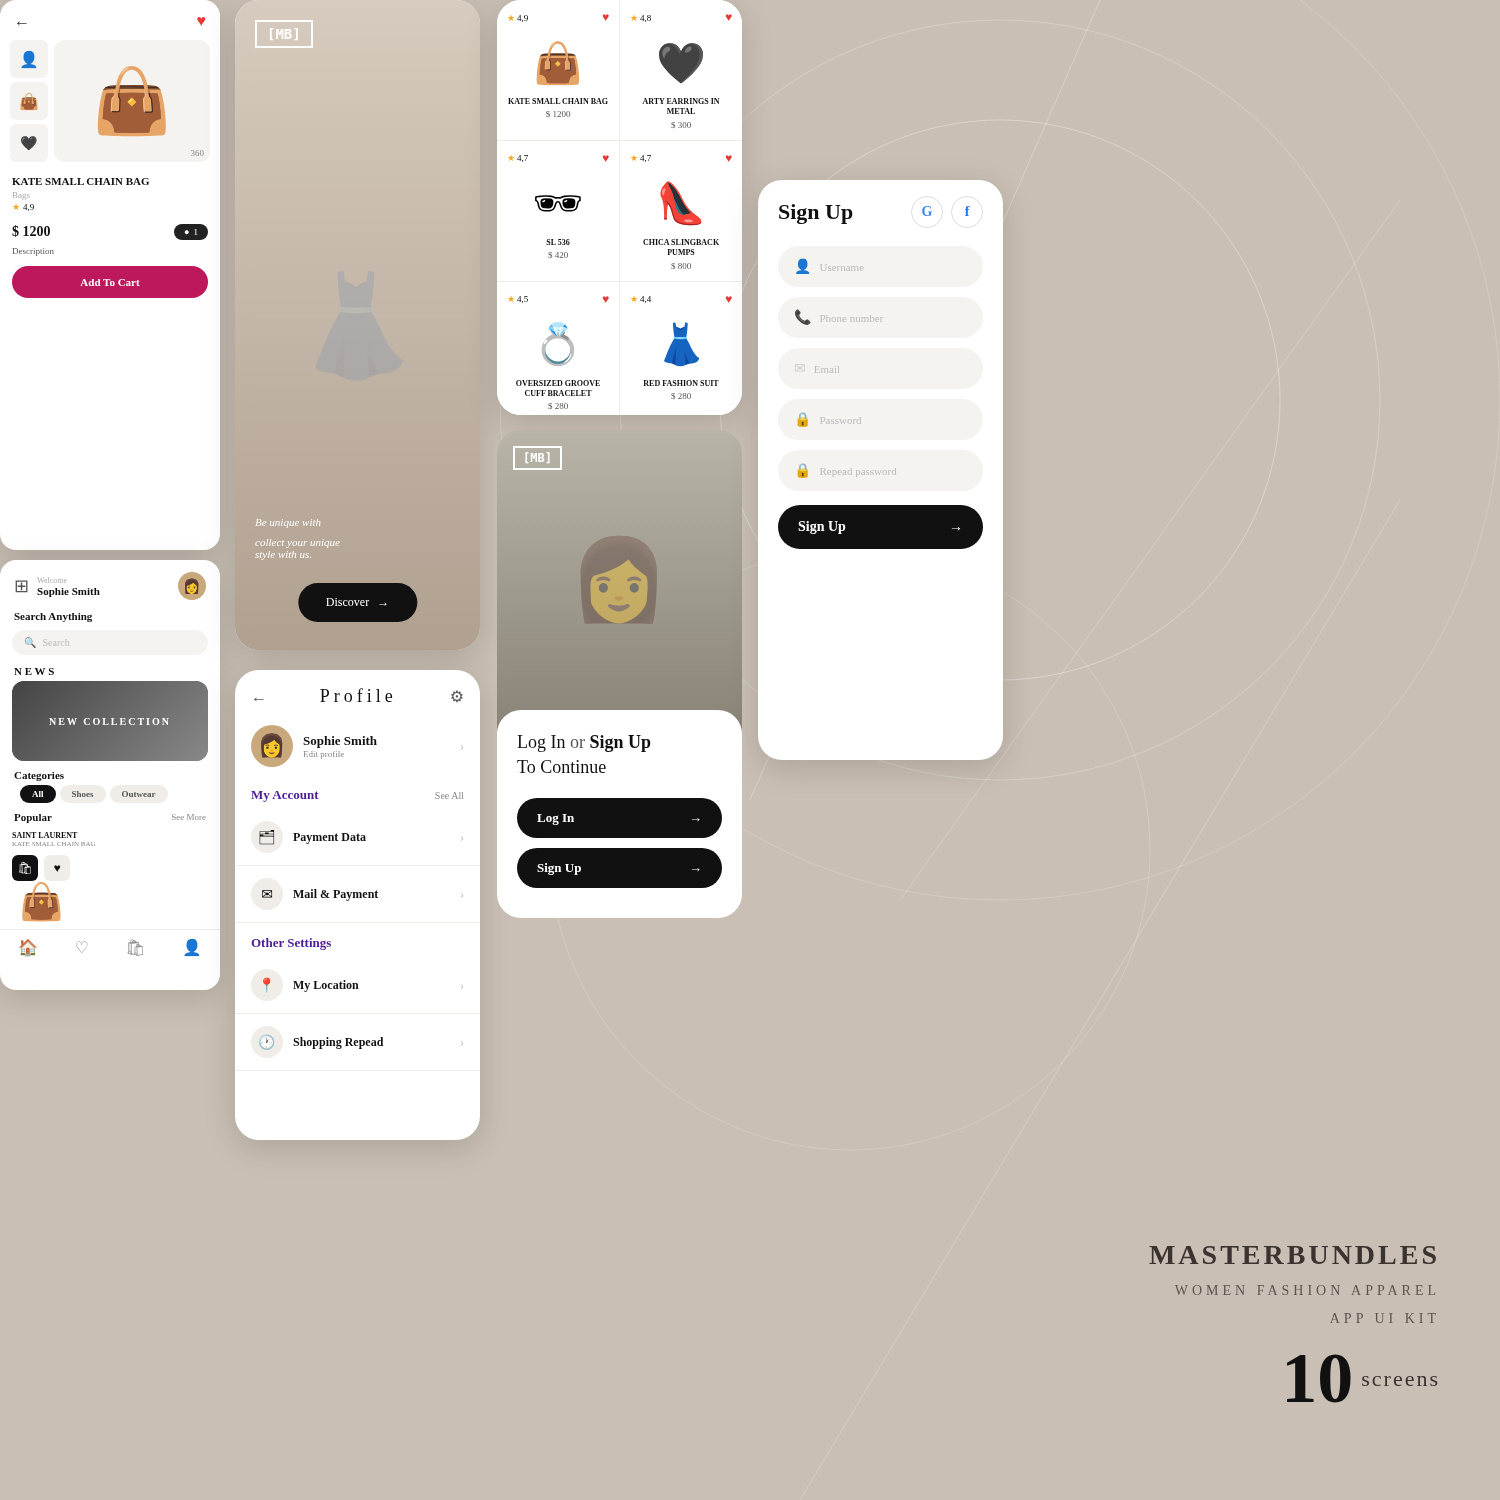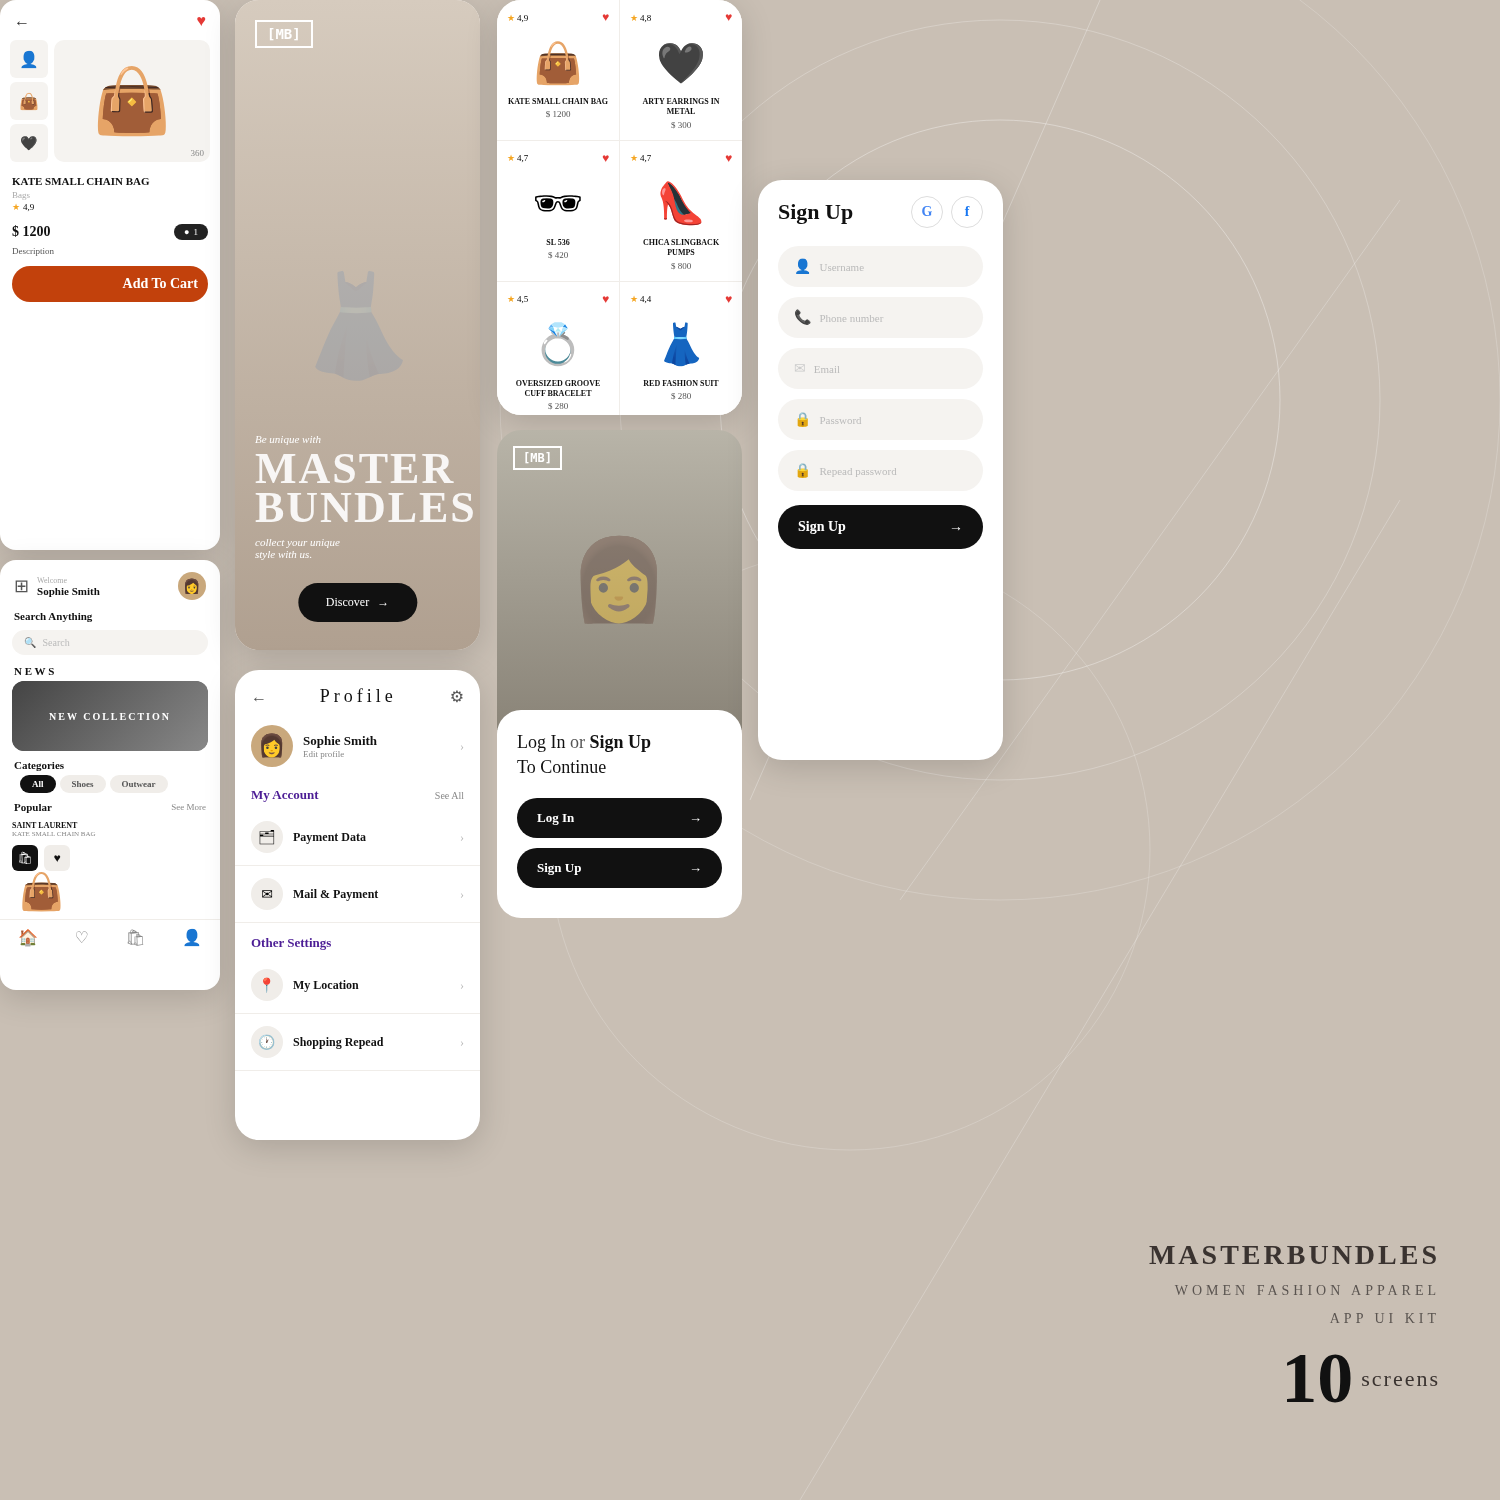--- a/index.html
+++ b/index.html
@@ -56,23 +56,23 @@
       padding: 4px 12px;
     }
     .product-price { font-size: 14px; font-weight: 700; color: #111; }
     .qty-toggle {
       background: #222; color: #fff; border-radius: 20px;
       padding: 3px 10px; font-size: 9px; display: flex; align-items: center; gap: 4px;
     }
     .product-desc { padding: 2px 12px; font-size: 9px; color: #555; }
     .add-to-cart {
       margin: 8px 12px;
-      background: #c2410c; color: #fff;
+      background: #be185d; color: #fff;
       border-radius: 20px; padding: 10px;
-      text-align: right; font-size: 14px; font-weight: 600;
+      text-align: center; font-size: 11px; font-weight: 600;
     }
 
     
     .screen-home {
       left: 0; top: 560px;
       width: 220px;
       height: 430px;
       border-radius: 16px;
     }
     .welcome-row {
@@ -86,21 +86,21 @@
     .search-bar {
       margin: 4px 12px;
       background: #f5f3f0; border-radius: 20px;
       padding: 7px 12px; display: flex; align-items: center; gap: 6px;
       font-size: 10px; color: #bbb;
     }
     .news-label { padding: 6px 14px 4px; font-size: 11px; font-weight: 700; color: #111; }
     .news-banner {
       margin: 0 12px;
       background: linear-gradient(135deg, #3a3a3a, #777);
-      border-radius: 12px; height: 70px;
+      border-radius: 12px; height: 80px;
       display: flex; align-items: center; justify-content: center;
       color: #fff; font-size: 13px; font-weight: 700; letter-spacing: 1px;
       position: relative; overflow: hidden;
     }
     .news-banner-text { font-size: 10px; font-weight: 900; letter-spacing: 2px; }
     .categories-label { padding: 8px 14px 4px; font-size: 11px; font-weight: 700; color: #111; }
     .cat-pills { display: flex; gap: 4px; padding: 0 12px; margin-left: 8px; }
     .cat-pill {
       padding: 4px 12px; border-radius: 16px;
       font-size: 9px; font-weight: 600;
@@ -430,22 +430,20 @@
 <div class="screen screen-promo">
   <div class="promo-bg">
     <div class="promo-model">
       <div style="width:100%;height:100%;background:linear-gradient(180deg,#d6cbbe 0%,#b0a090 100%);display:flex;align-items:center;justify-content:center;">
         <div style="font-size:100px;opacity:0.4;">👗</div>
       </div>
     </div>
     <div class="promo-logo">[MB]</div>
     <div class="promo-text-block">
       <div class="promo-tagline">Be unique with</div>
-      <div class="promo-headline" style="white-space:pre-line;">MASTER
-BUNDLES</div>
       <div class="promo-sub" style="white-space:pre-line;">collect your unique
 style with us.</div>
     </div>
     <div class="discover-btn">
       <span>Discover</span>
       <span>→</span>
     </div>
   </div>
 </div>
 

